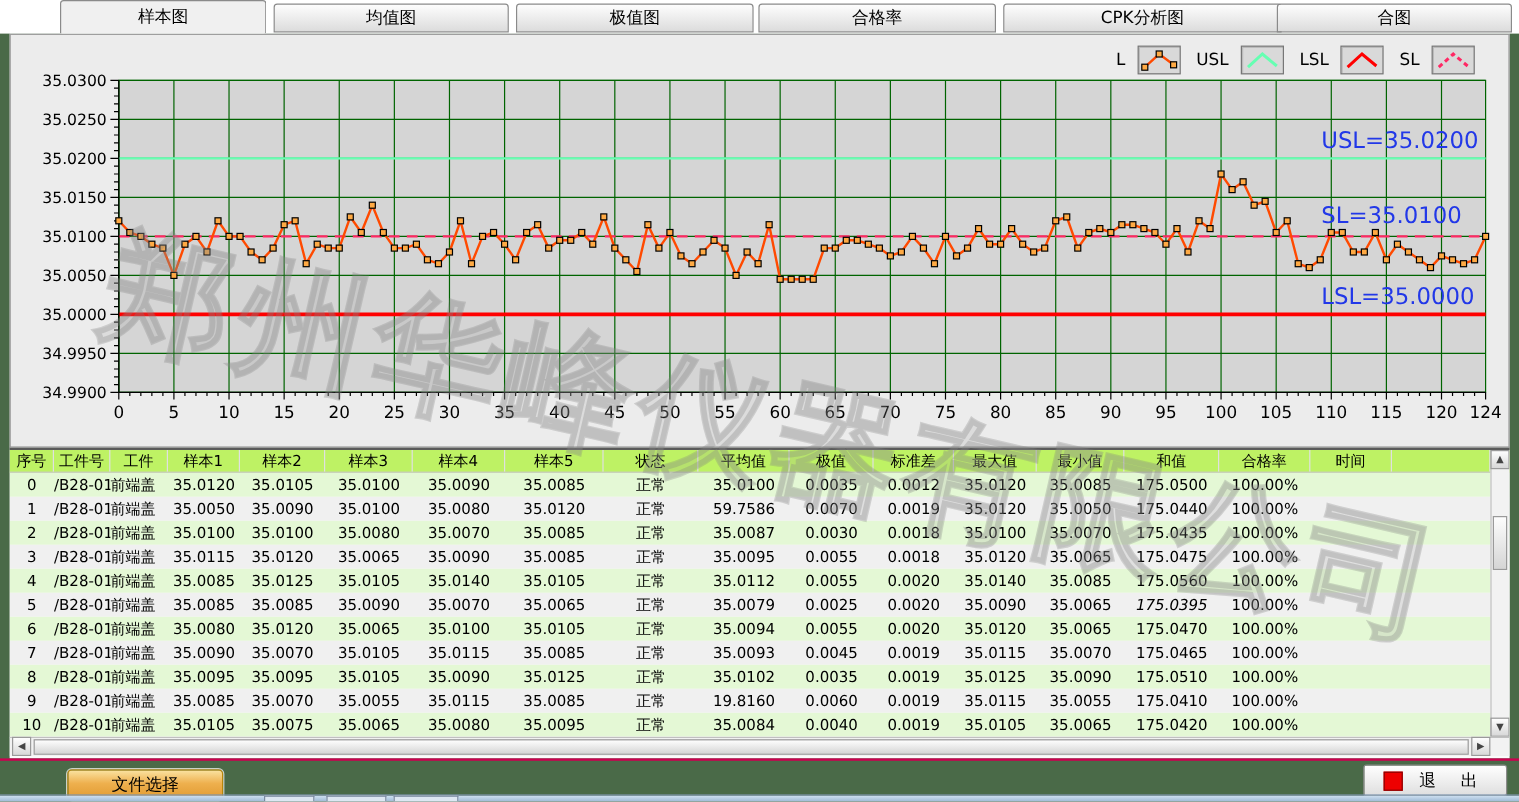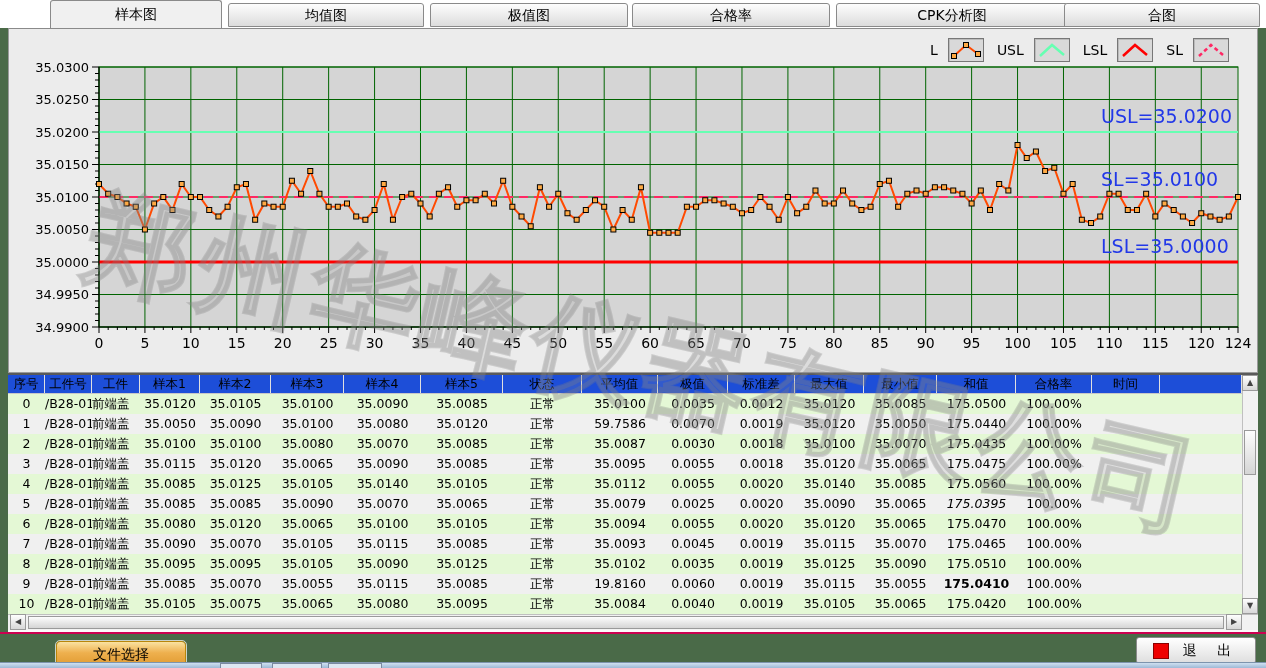--- a/index.html
+++ b/index.html
@@ -30,21 +30,21 @@
   .legend-swatch {
     width:36px; height:24px; background:#d9d9d9;
     border:1px solid #777; box-shadow:inset 1px 1px 0 #bbb; display:inline-block;
   }
   .legend-swatch svg { display:block; }
   
   .table-panel {
     position:absolute; left:8px; top:373px; width:1250px; height:259px;
     background:#fbfbfb; border-top:2px solid #5a5a5a; z-index:10; overflow:hidden;
   }
-  .thead { display:flex; height:19px; background:#1d4ed8; border-bottom:1px solid #c8c8c8; }
+  .thead { display:flex; height:19px; background:#bef264; border-bottom:1px solid #c8c8c8; }
   .th {
     font-size:12.5px; text-align:center; line-height:18px; overflow:hidden;
     white-space:nowrap; border-right:1px solid #e0e0e0; flex:none;
   }
   .rows { height:220px; overflow:hidden; }
   .tr { display:flex; height:20px; }
   .tr.even { background:#e4f8d5; }
   .tr.odd  { background:#f0f0f0; }
   .td { font-size:12.5px; line-height:20px; text-align:center; overflow:hidden; white-space:nowrap; flex:none; }
   .td.left { text-align:left; }
@@ -724,21 +724,21 @@
         <div class="td" style="width: 71px;">35.0070</div>
         <div class="td" style="width: 73px;">35.0055</div>
         <div class="td" style="width: 77px;">35.0115</div>
         <div class="td" style="width: 82px;">35.0085</div>
         <div class="td" style="width: 79px;">正常</div>
         <div class="td" style="width: 76px;">19.8160</div>
         <div class="td" style="width: 70px;">0.0060</div>
         <div class="td" style="width: 67px;">0.0019</div>
         <div class="td" style="width: 69px;">35.0115</div>
         <div class="td" style="width: 73px;">35.0055</div>
-        <div class="td" style="width: 79px; font-weight: bold;">175.0410</div>
+        <div class="td" style="width: 79px;">175.0410</div>
         <div class="td" style="width: 76px;">100.00%</div>
         <div class="td" style="width: 68px;"></div>
         <div class="td" style="width: 82px;"></div>
       </div>
       <div class="tr even">
         <div class="td" style="width: 37px;">10</div>
         <div class="td left" style="width: 47px;">/B28-01</div>
         <div class="td left" style="width: 48px;">前端盖</div>
         <div class="td" style="width: 60px;">35.0105</div>
         <div class="td" style="width: 71px;">35.0075</div>

